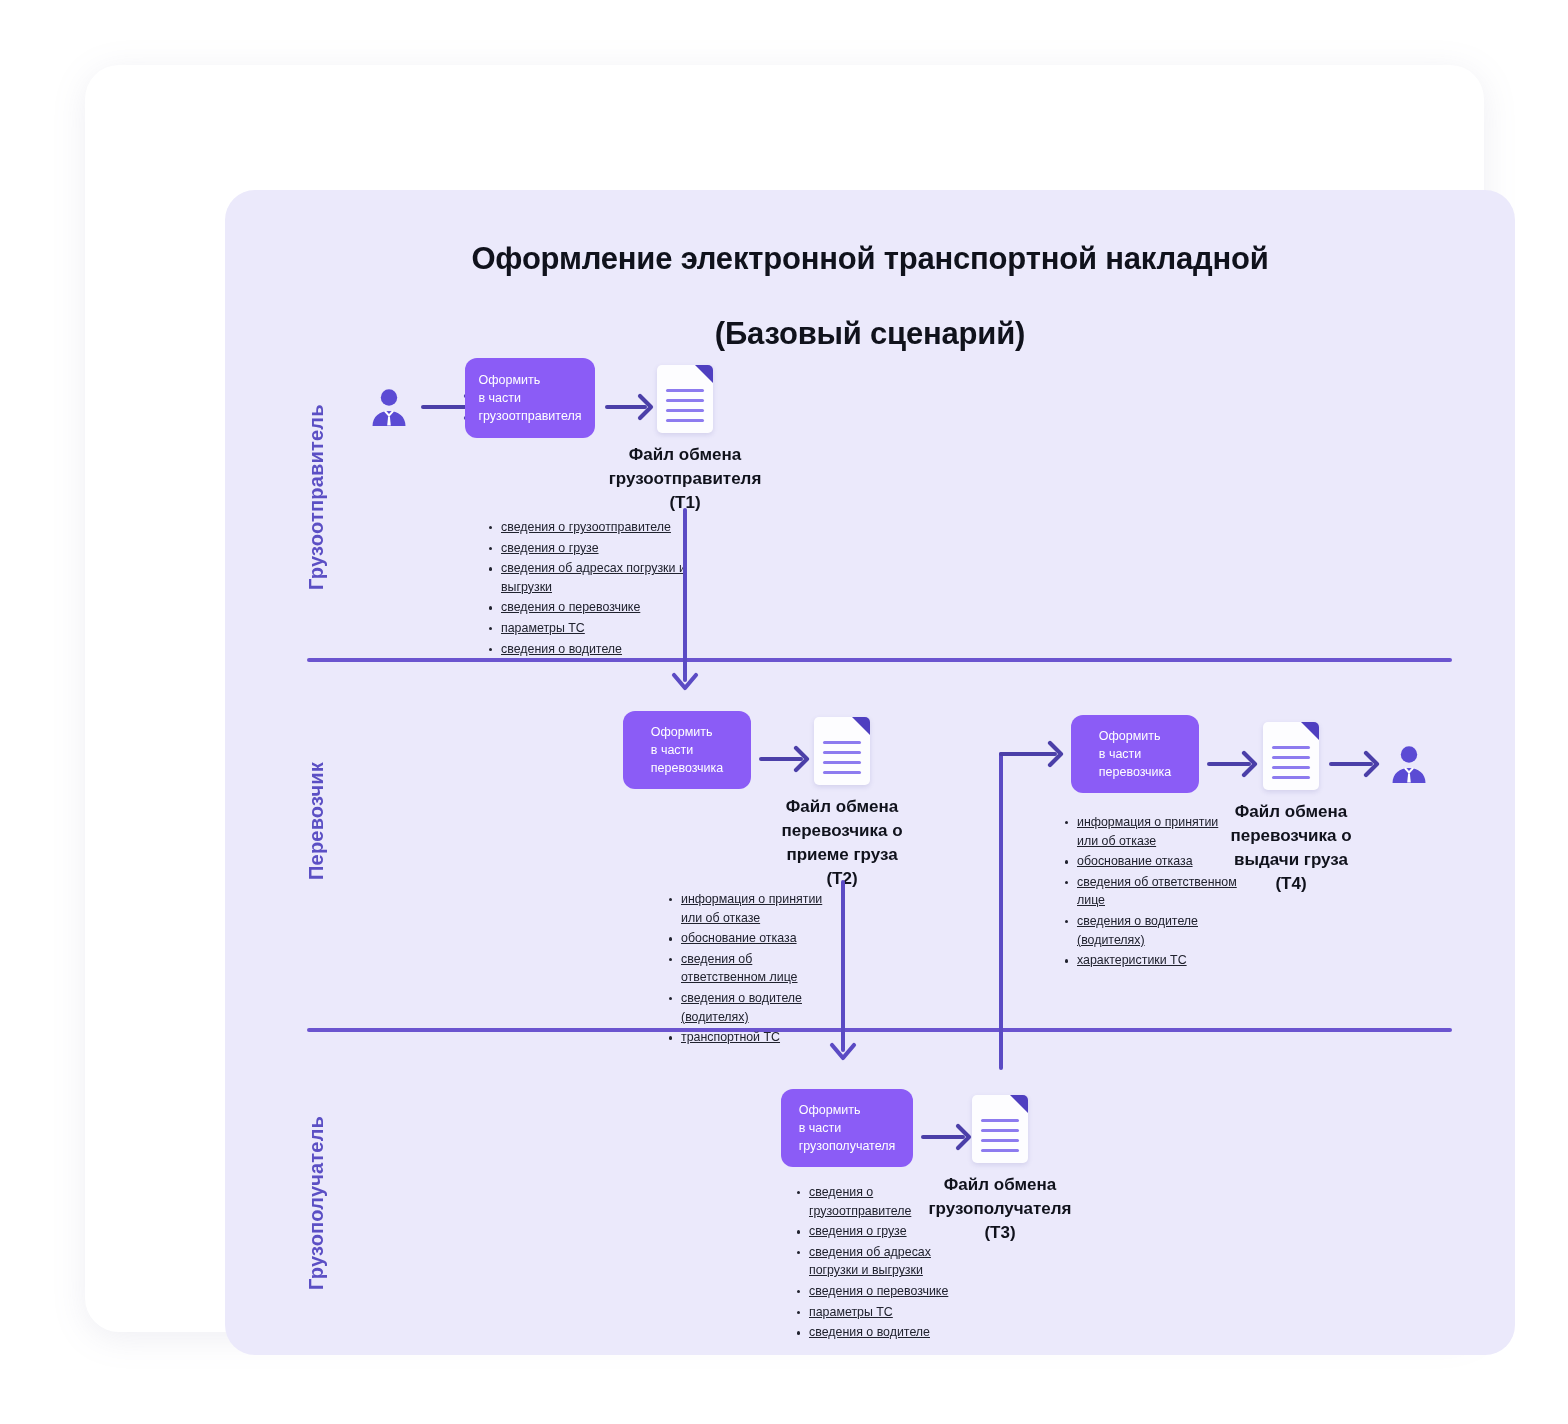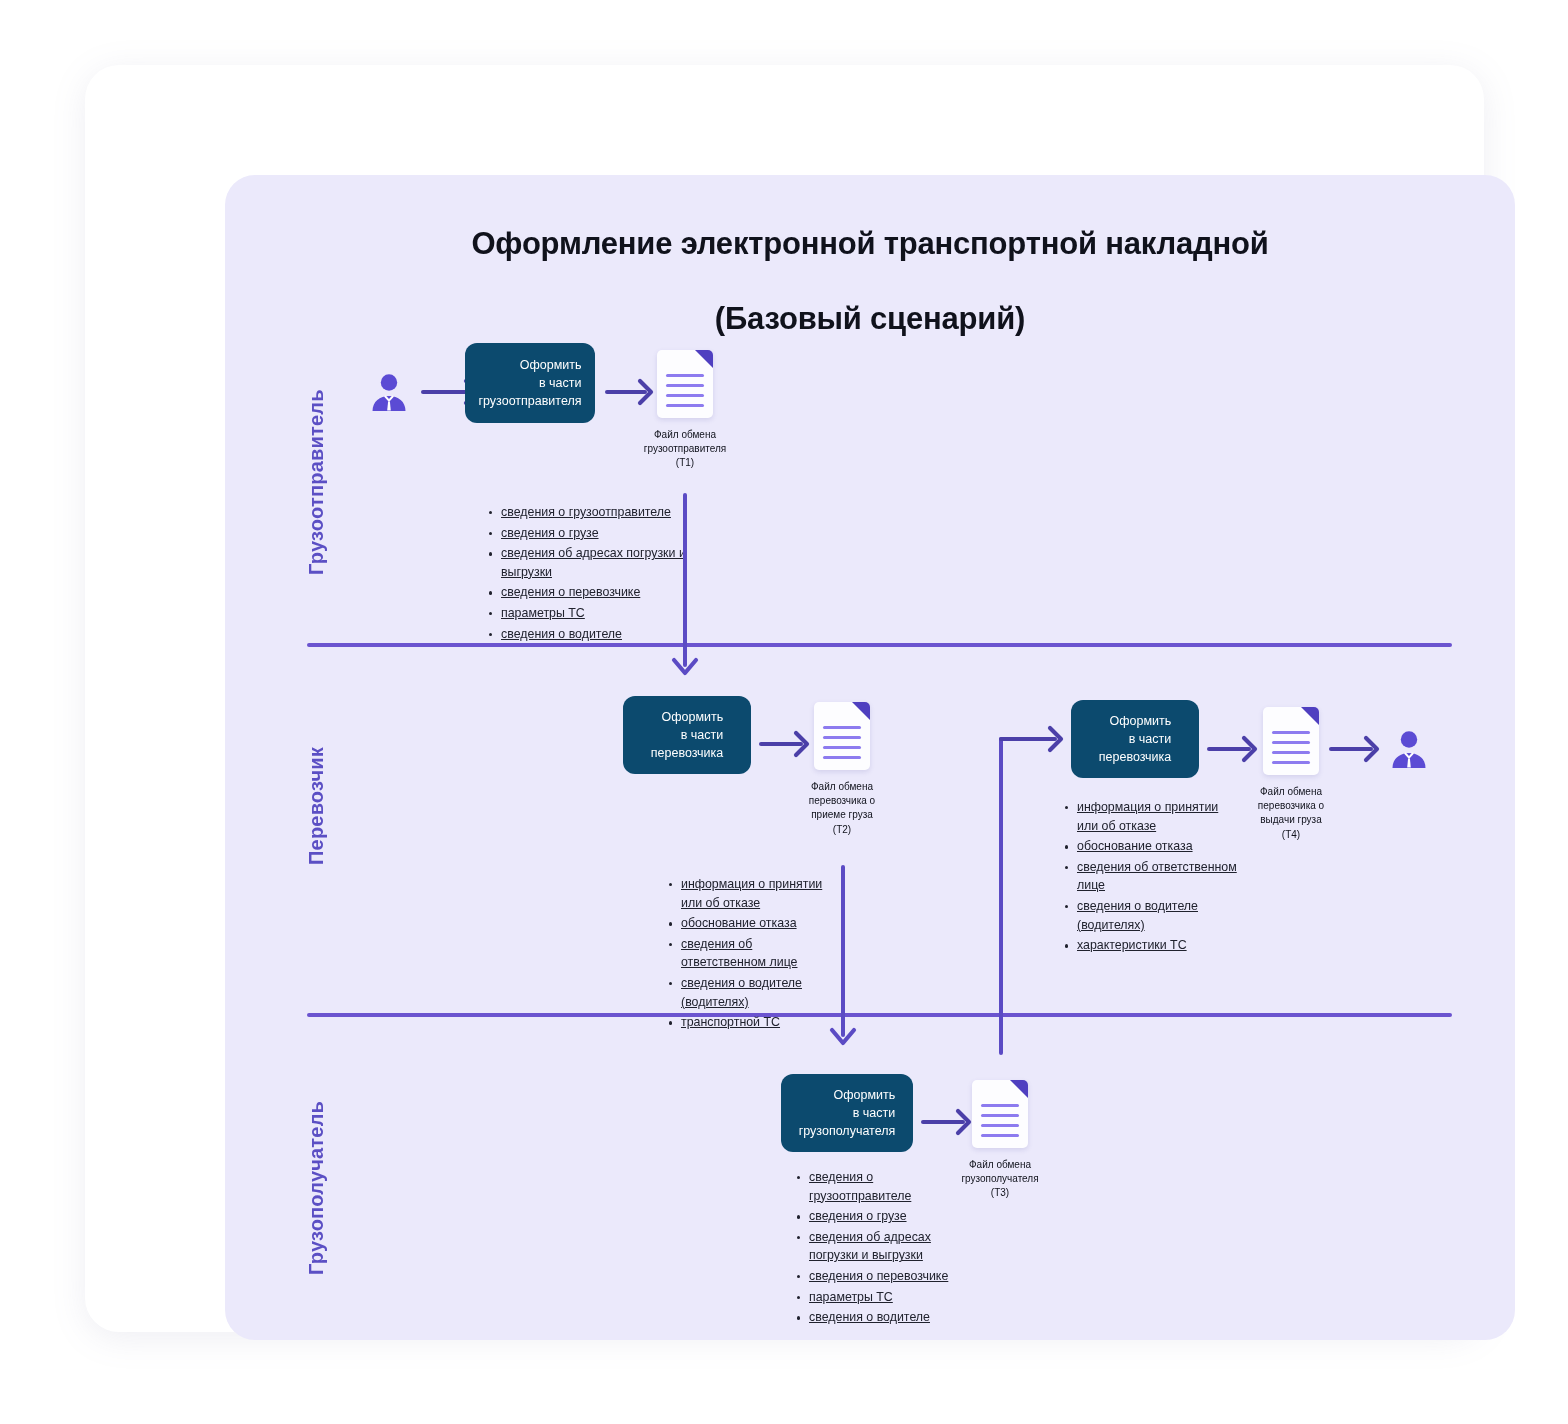--- a/index.html
+++ b/index.html
@@ -13,21 +13,21 @@
   .stage{position:relative;width:1568px;height:1424px;background:#ffffff;}
 
   
   .card{
     position:absolute;left:85px;top:65px;width:1399px;height:1267px;
     background:#ffffff;border-radius:34px;
     box-shadow:0 6px 34px rgba(120,120,160,.13);
   }
   
   .panel{
-    position:absolute;left:140px;top:110px;width:1290px;height:1165px;
+    position:absolute;left:140px;top:125px;width:1290px;height:1165px;
     background:#ebe9fb;border-radius:30px;overflow:hidden;
   }
 
   
   .title{
     position:absolute;left:0;top:48px;width:1290px;
     text-align:center;color:#10121c;
     font-size:31px;font-weight:700;line-height:1.38;
     letter-spacing:-.2px;
   }
@@ -43,23 +43,23 @@
   }
 
   
   .divider{
     position:absolute;height:4px;background:#6b54cf;border-radius:2px;
   }
 
   
   .pbox{
     position:absolute;
-    background:#0c4a6e;color:#ffffff;border-radius:12px;
+    background:#8b5cf6;color:#ffffff;border-radius:12px;
     display:flex;align-items:center;justify-content:center;
-    text-align:right;font-size:12.5px;line-height:1.45;
+    text-align:left;font-size:12.5px;line-height:1.45;
     font-weight:400;padding:6px 16px;box-sizing:border-box;
   }
 
   
   .doc{position:absolute;width:56px;height:68px;}
   .doc .page{
     position:absolute;inset:0;background:#fdfdff;
     border-radius:5px;
     box-shadow:0 2px 5px rgba(90,80,160,.16);
   }
@@ -79,21 +79,21 @@
 
   
   .arrow-h{position:absolute;height:4px;background:#4b3fa8;border-radius:2px;}
   .arrow-v{position:absolute;width:4px;background:#5b4bc4;border-radius:2px;}
   .chev{position:absolute;}
   .chev svg{display:block;}
 
   
   .caption{
     position:absolute;text-align:center;color:#10121c;
-    font-size:10px;font-weight:400;line-height:1.42;
+    font-size:17px;font-weight:700;line-height:1.42;
   }
 
   
   .blist{position:absolute;margin:0;padding:0;list-style:none;color:#20222e;}
   .blist li{
     position:relative;padding-left:14px;margin-bottom:2px;
     font-size:12.4px;line-height:1.5;text-decoration:underline;
   }
   .blist li::before{
     content:"";position:absolute;left:2px;top:8px;

